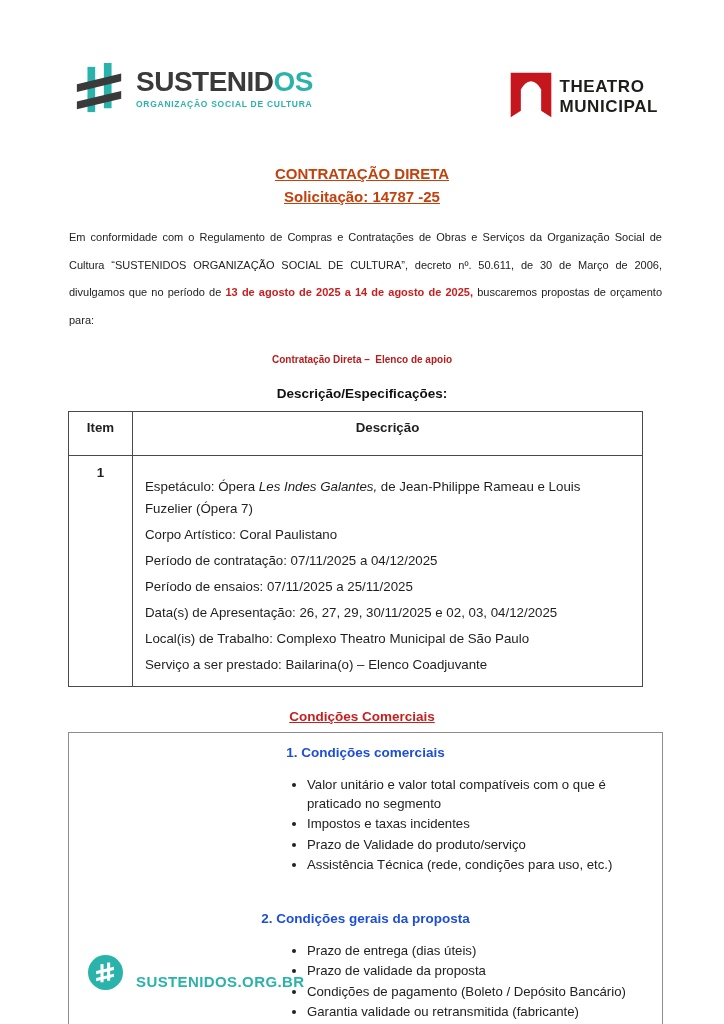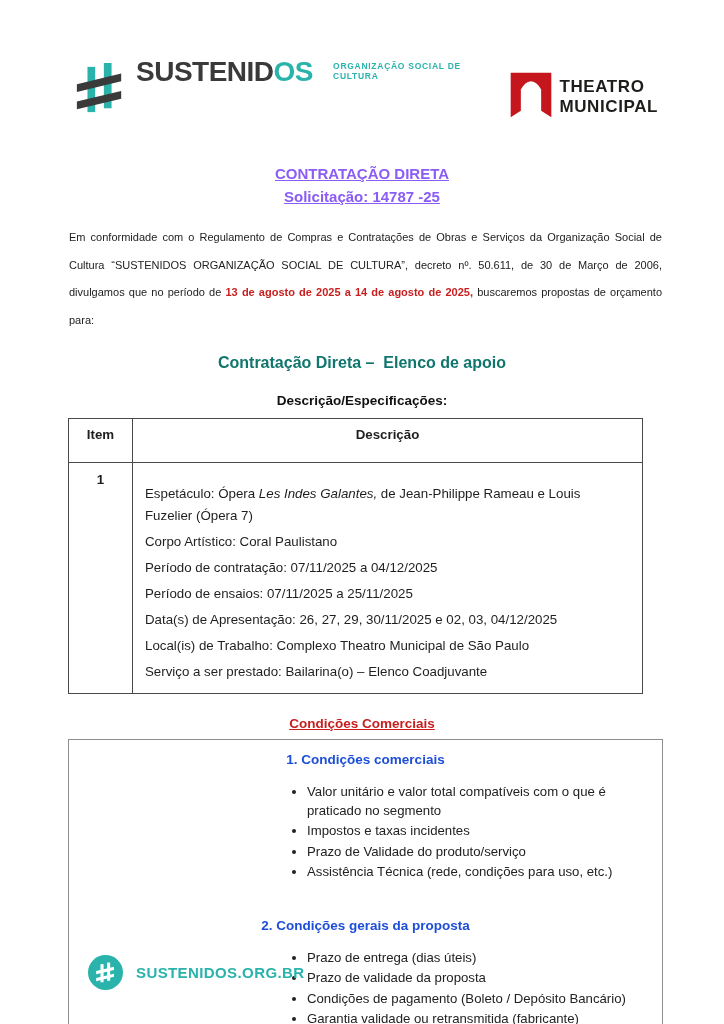--- a/index.html
+++ b/index.html
@@ -3,38 +3,38 @@
 <meta charset="utf-8">
 <style>
   html,body{margin:0;padding:0;background:#ffffff;}
   body{font-family:"Liberation Sans","DejaVu Sans",sans-serif;color:#1f1f1f;}
   .page{position:relative;width:724px;height:1024px;background:#fff;overflow:hidden;}
 
   
   .header{display:flex;justify-content:space-between;align-items:flex-start;
           padding:58px 66px 0 74px;}
   .sus-logo{display:flex;align-items:flex-start;gap:10px;}
-  .sus-text{display:flex;gap:20px;}
+  .sus-text{display:flex;flex-direction:column;margin-top:10px;}
   .sus-word{font-size:28px;font-weight:bold;letter-spacing:-.5px;color:#3a3a3a;line-height:28px;}
   .sus-word .teal{color:#2ab3ab;}
   .sus-tag{font-size:8.5px;font-weight:bold;color:#2ab3ab;letter-spacing:.72px;margin-top:3px;}
   .tm-logo{display:flex;align-items:center;gap:4px;margin-top:10px;}
   .tm-text{font-size:17px;font-weight:bold;color:#1d1d1b;letter-spacing:.6px;line-height:20px;}
 
   
-  .doc-title{margin-top:36px;text-align:center;font-size:15px;font-weight:bold;line-height:23px;color:#8b5cf6;}
+  .doc-title{margin-top:36px;text-align:center;font-size:15px;font-weight:bold;line-height:23px;color:#c2410c;}
   .doc-title span{text-decoration:underline;}
 
   
   .intro{margin:16px 62px 0 69px;font-size:11px;line-height:27.5px;text-align:justify;color:#222;}
   .intro .red{color:#c81e1e;font-weight:bold;}
 
   
-  .sec-heading{margin-top:20px;text-align:center;font-size:16px;font-weight:bold;
-               color:#0f766e;white-space:pre-wrap;}
+  .sec-heading{margin-top:20px;text-align:center;font-size:10px;font-weight:bold;
+               color:#b91c1c;white-space:pre-wrap;}
   .sub-heading{margin-top:21px;text-align:center;font-size:13.5px;font-weight:bold;color:#111;}
 
   
   .spec-table{margin:10px 0 0 68px;width:575px;border-collapse:collapse;}
   .spec-table th,.spec-table td{border:1px solid #4a4a4a;font-size:13.3px;vertical-align:top;}
   .spec-table th{font-weight:bold;text-align:center;padding:8px 4px 20px;}
   .col-item{width:55px;}
   .cell-item{text-align:center;font-weight:bold;padding-top:9px;}
   .cell-desc{padding:16px 12px 10px;}
   .cell-desc .dline{line-height:22px;margin-top:4px;}
@@ -44,21 +44,21 @@
   .cond-heading{margin-top:22px;text-align:center;font-size:13.5px;font-weight:bold;color:#c81e1e;}
   .cond-heading span{text-decoration:underline;}
   .cond-box{margin:8px 0 0 68px;width:595px;border:1px solid #8d8d8d;box-sizing:border-box;
             padding:12px 0 22px;}
   .cond-title{text-align:center;font-size:13.5px;font-weight:bold;color:#1d4ed8;}
   .cond-title.second{margin-top:36px;}
   .cond-list{margin:16px 0 0 218px;padding:0 0 0 20px;width:355px;list-style:disc;}
   .cond-list li{font-size:13.2px;line-height:18.5px;margin-bottom:2px;color:#222;}
 
   
-  .footer{position:absolute;left:88px;bottom:34px;display:flex;align-items:center;gap:13px;}
+  .footer{position:absolute;left:88px;bottom:34px;display:flex;align-items:flex-end;gap:13px;}
   .foot-badge{width:35px;height:35px;border-radius:50%;background:#2ab3ab;display:flex;
               align-items:center;justify-content:center;}
   .foot-site{font-size:15px;font-weight:bold;color:#2ab3ab;letter-spacing:.4px;}
 </style>
 </head>
 <body>
 
 <div class="page">
 
   <div class="header">

